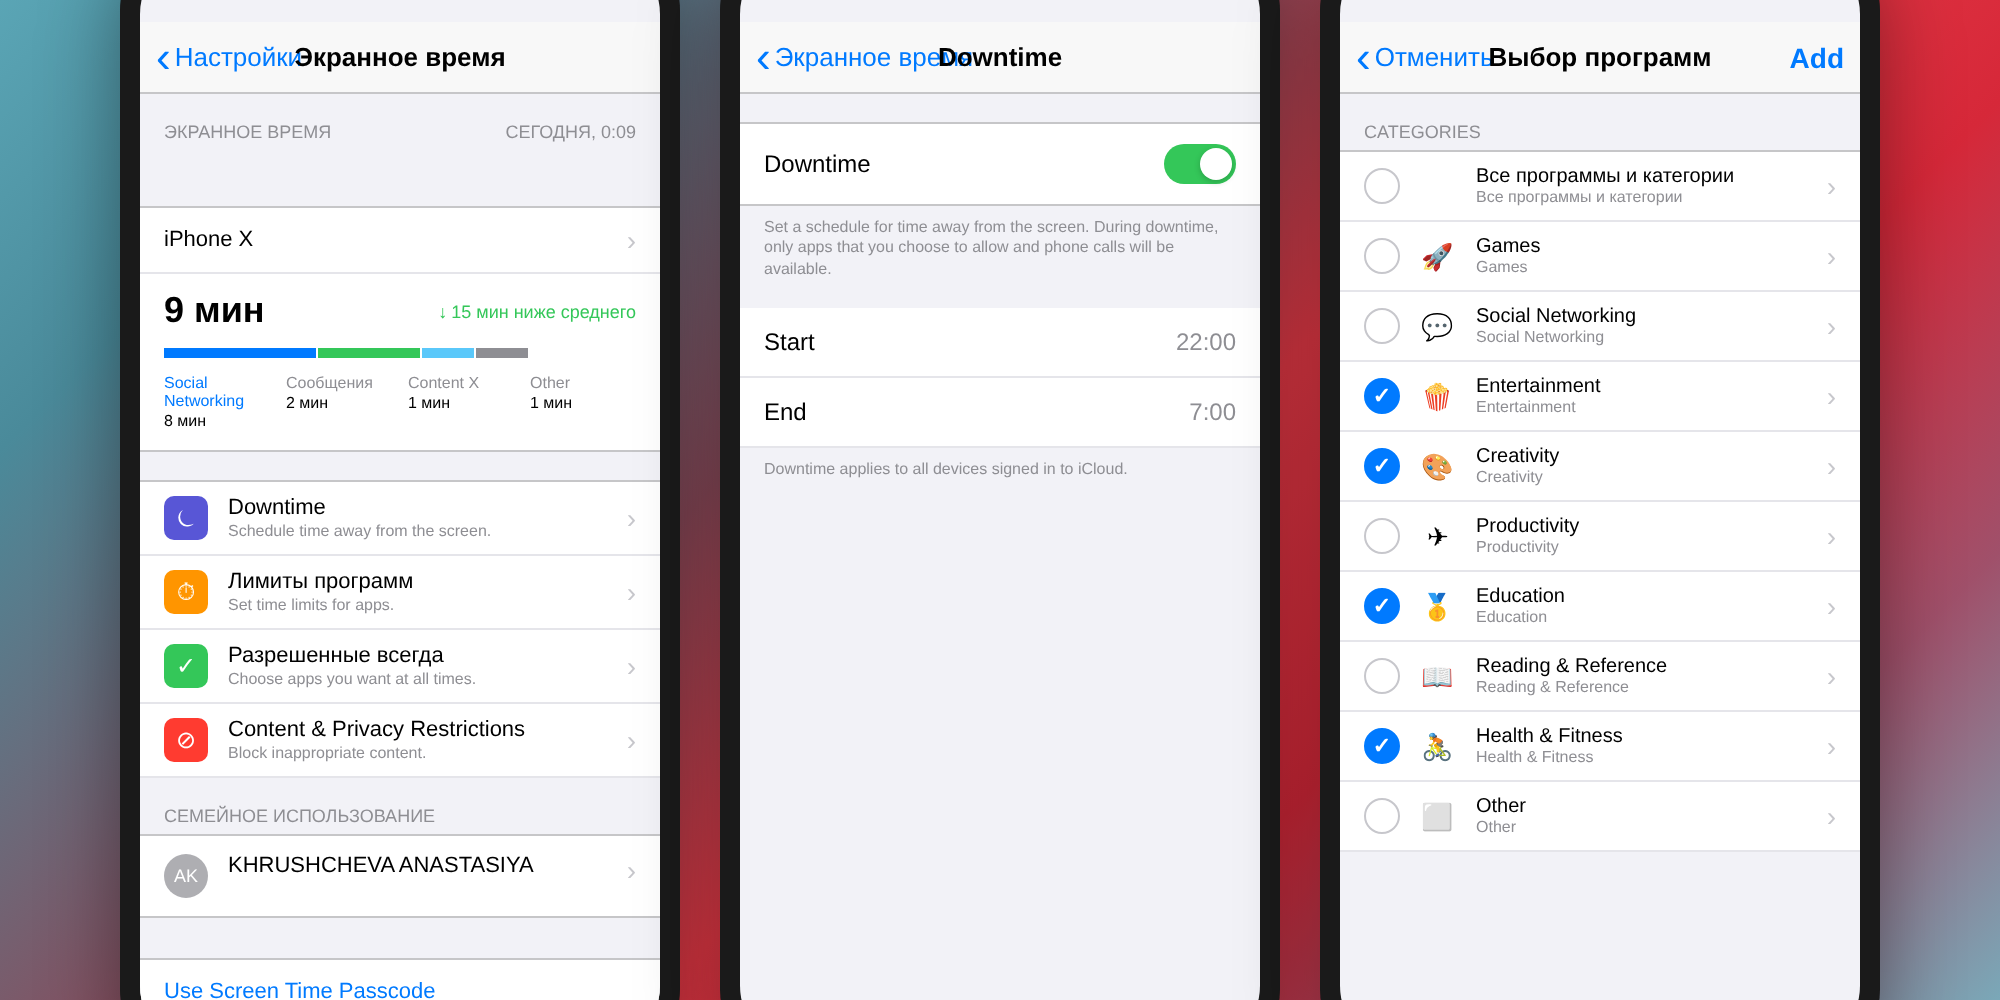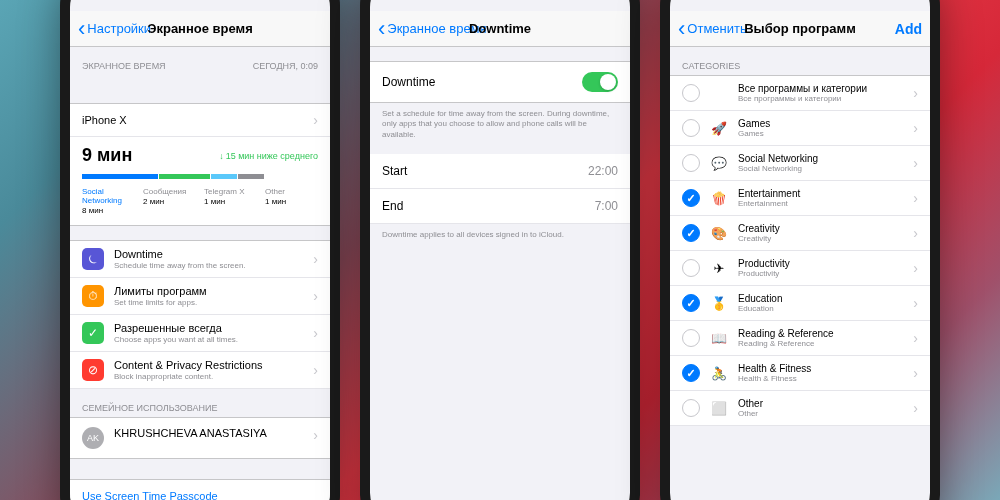--- a/index.html
+++ b/index.html
@@ -93,21 +93,21 @@
         <div class="categories-row" id="cats-row">
             <div class="cat-item">
               <div class="cat-name ">Social Networking</div>
               <div class="cat-time">8 мин</div>
             </div>
             <div class="cat-item">
               <div class="cat-name gray">Сообщения</div>
               <div class="cat-time">2 мин</div>
             </div>
             <div class="cat-item">
-              <div class="cat-name gray">Telegram X</div>
+              <div class="cat-name gray">Content X</div>
               <div class="cat-time">1 мин</div>
             </div>
             <div class="cat-item">
               <div class="cat-name gray">Other</div>
               <div class="cat-time">1 мин</div>
             </div>
           </div>
       </div>
 
       <div style="height:14px"></div>

